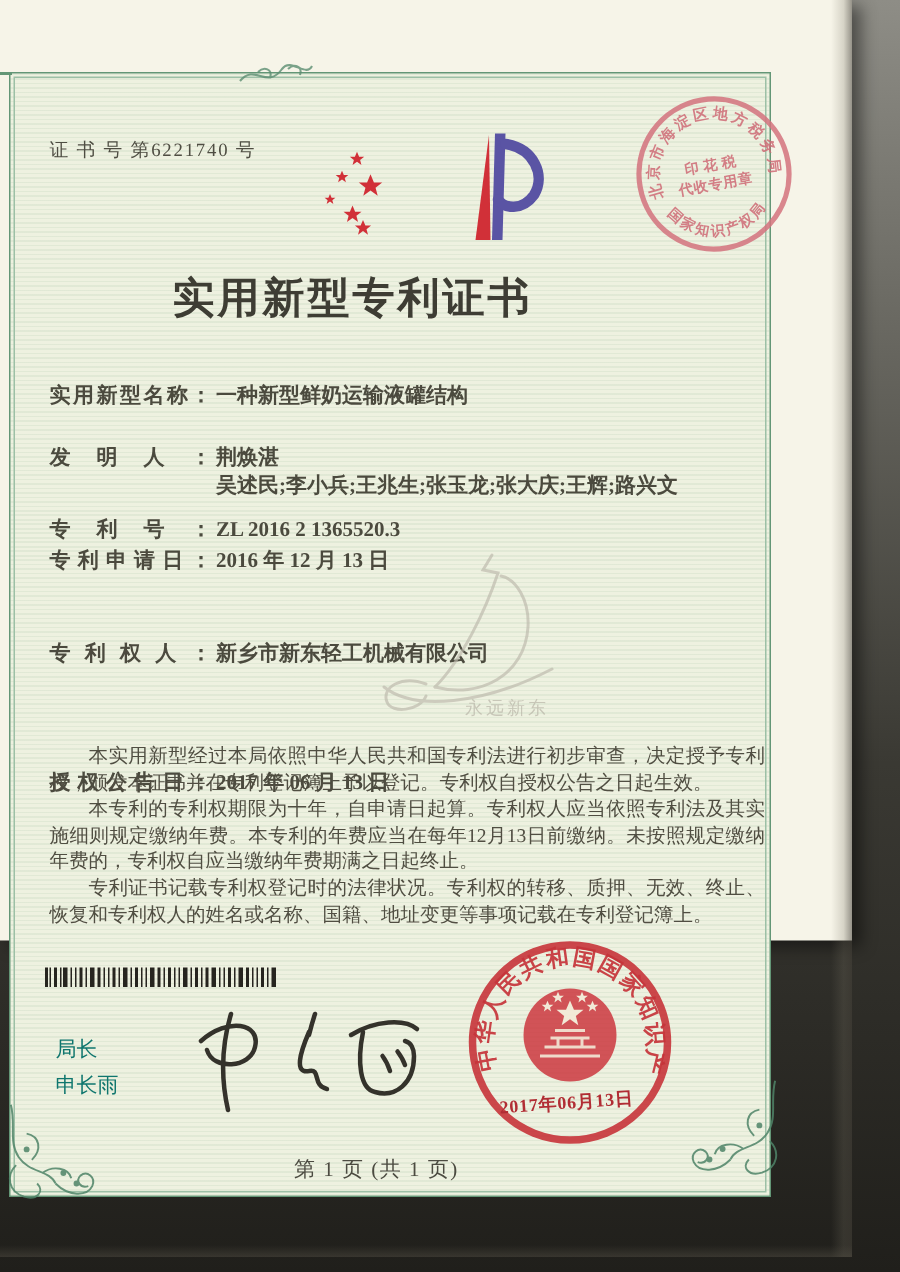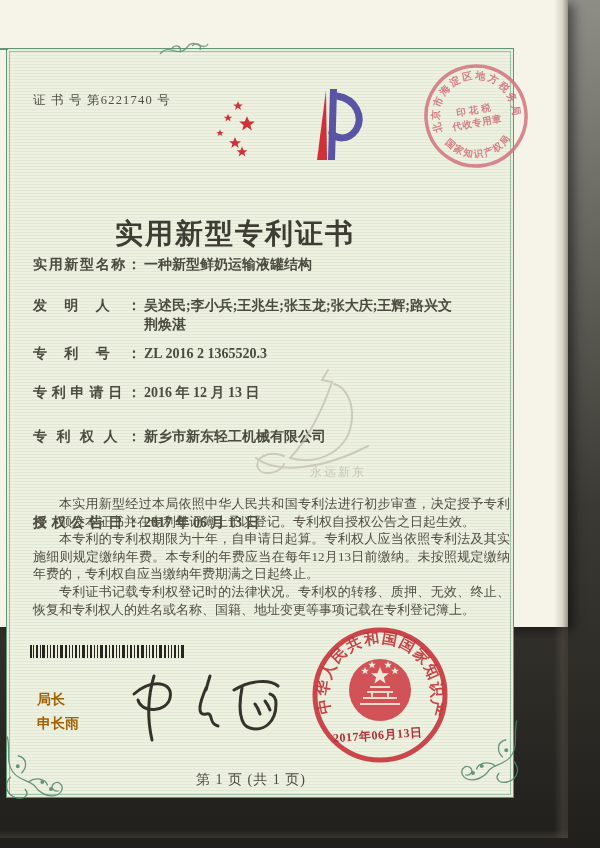--- a/index.html
+++ b/index.html
@@ -17,33 +17,33 @@
   .paper-edge-bottom{position:absolute;left:0;top:830px;width:568px;height:8px;
     background:linear-gradient(180deg,rgba(0,0,0,0),rgba(80,76,66,.5));}
   .inner-area{position:absolute;left:6px;top:48px;width:506px;height:748px;
     border:1.5px solid #639676;
     background-color:#eef1e0;
     background-image:repeating-linear-gradient(0deg,rgba(110,160,120,.10) 0px,rgba(110,160,120,.10) 1px,transparent 1px,transparent 3px);}
   .inner-line{position:absolute;inset:2px;border:1px solid #9cc0a6;}
   .border-ext{position:absolute;left:0;top:48px;width:8px;height:1.5px;background:#639676;}
   .cert-no{position:absolute;left:33px;top:92px;font-size:12.5px;letter-spacing:1.2px;color:#4e4d42;}
   .title{position:absolute;left:15px;top:180px;width:440px;text-align:center;
-    font-size:28px;letter-spacing:2px;font-weight:700;color:#3e3d34;margin-top:35px;}
+    font-size:28px;letter-spacing:2px;font-weight:700;color:#3e3d34;}
   .row{position:absolute;left:33px;display:flex;width:478px;font-size:14px;color:#4b4a3e;font-weight:600;line-height:19px;}
   .row .lbl{flex:0 0 108px;text-align:justify;text-align-last:justify;-moz-text-align-last:justify;}
   .row .val{flex:1;padding-left:3px;}
   .r-name{top:255px;}
   .r-inv{top:296px;}
   .r-pno{top:344px;}
-  .r-fil{top:383px;align-items:center;}
+  .r-fil{top:365px;align-items:center;}
   .r-pat{top:427px;}
   .r-grant{top:469px;margin-top:44px;}
   .paras{position:absolute;left:33px;top:495px;width:477px;}
   .paras p{margin:0;text-indent:2em;text-align:justify;font-size:13px;line-height:17.6px;color:#504e42;font-weight:500;}
-  .director{position:absolute;left:37px;font-size:14px;color:#a16207;font-weight:700;}
+  .director{position:absolute;left:37px;font-size:14px;color:#0f766e;font-weight:400;}
   .d1{top:691px;}.d2{top:715px;text-align:right;}
   .footer{position:absolute;left:196px;top:771px;font-size:14px;letter-spacing:1px;color:#4c4b41;}
   svg{position:absolute;overflow:visible;}
   .svg-logo{left:215px;top:86px;}
   .svg-barcode{left:30px;top:645px;}
   .svg-sign{left:122px;top:668px;}
   .svg-seal-main{left:302px;top:620px;opacity:.93;}
   .svg-seal-tax{left:420px;top:60px;transform:rotate(-10deg);opacity:.85;}
   .svg-watermark{left:250px;top:362px;opacity:.65;}
   .svg-fl-br{left:452px;top:706px;}
@@ -97,22 +97,22 @@
   <div class="title">实用新型专利证书</div>
 
   <div class="row r-name">
     <span class="lbl">实用新型名称：</span>
     <span class="val">一种新型鲜奶运输液罐结构</span>
   </div>
 
   <div class="row r-inv">
     <span class="lbl">发明人：</span>
     <span class="val">
+      <div>荆焕湛</div>
       <div>吴述民;李小兵;王兆生;张玉龙;张大庆;王辉;路兴文</div>
-      <div>荆焕湛</div>
     </span>
   </div>
 
   <div class="row r-pno">
     <span class="lbl">专利号：</span>
     <span class="val">ZL 2016 2 1365520.3</span>
   </div>
 
   <div class="row r-fil">
     <span class="lbl">专利申请日：</span>

